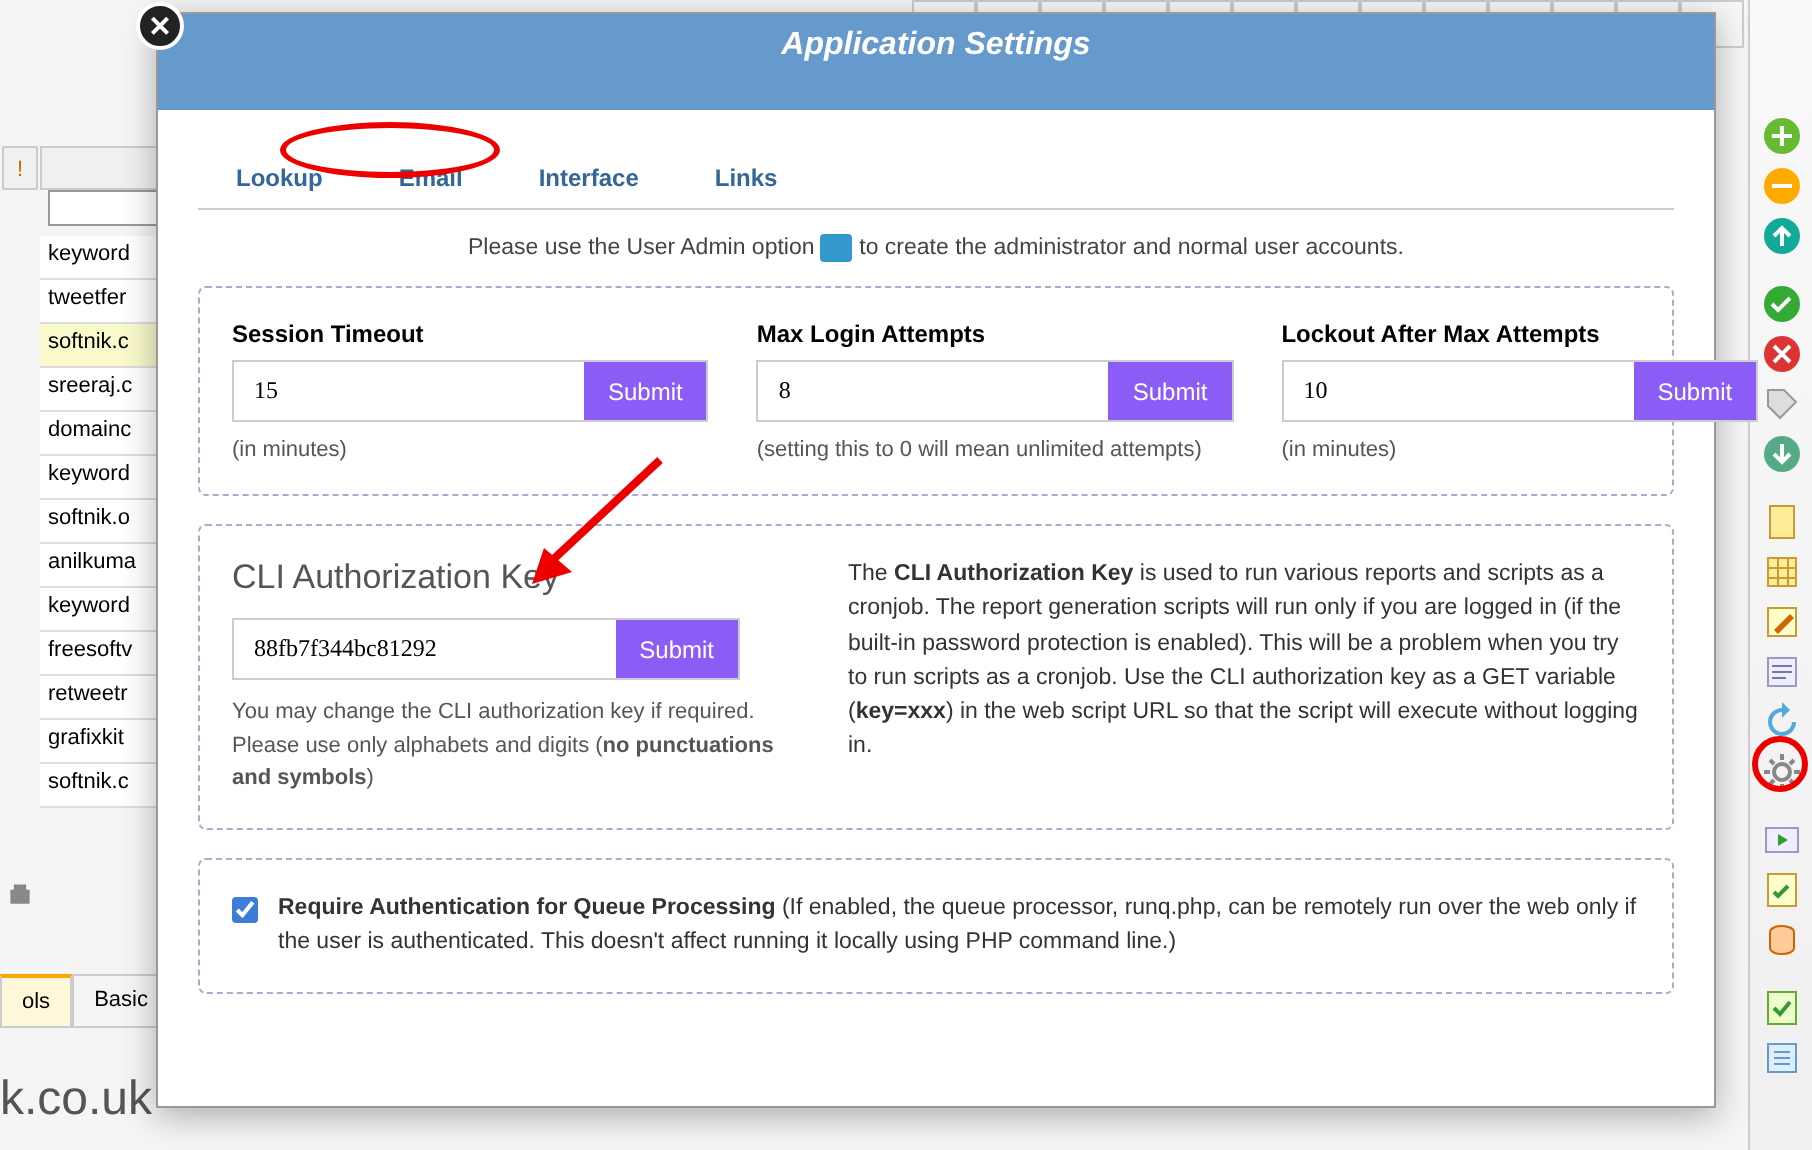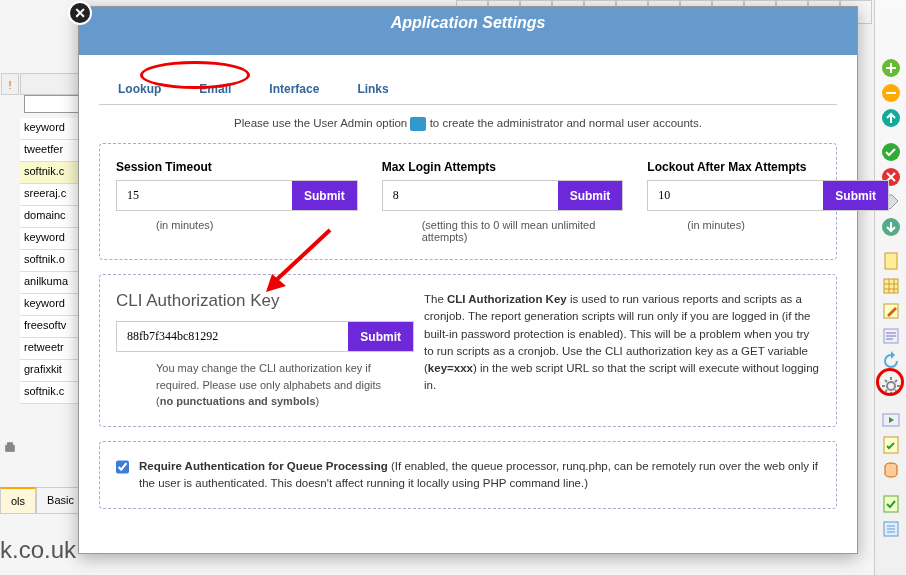--- a/index.html
+++ b/index.html
@@ -25,22 +25,22 @@
 .circle1 { position:absolute; left:140px; top:61px; width:110px; height:28px; border:3px solid #e00; border-radius:50%; pointer-events:none; }
 .admin-note { text-align:center; font-size:11.5px; color:#444; margin:12px 0; }
 .admin-note .icn { display:inline-block; width:16px; height:14px; background:#39c; vertical-align:middle; border-radius:2px; }
 .panel { border:1px dashed #aac; border-radius:4px; padding:16px; margin-bottom:14px; }
 .row3 { display:flex; gap:24px; }
 .col { flex:1; }
 .col-lbl { font-size:12px; font-weight:bold; margin-bottom:6px; }
 .input-grp { display:flex; border:1px solid #ccc; width:100%; }
 .input-grp input { flex:1; border:none; padding:7px 10px; font-size:12px; outline:none;font-family:Liberation Serif, serif; }
 .input-grp input.wide { width:195px; }
-.btn-submit { background:#6d28d9; color:white; border:none; padding:7px 12px; font-size:12px; font-weight:bold; cursor:pointer; }
-.hint { font-size:11px; color:#555; margin-top:8px;margin-left:40px; }
+.btn-submit { background:#8b5cf6; color:white; border:none; padding:7px 12px; font-size:12px; font-weight:normal; cursor:pointer; }
+.hint { font-size:11px; color:#555; margin-top:8px; }
 .cli-title { font-size:17px; color:#555; margin-bottom:10px; }
 .cli-row { display:flex; gap:28px; }
 .cli-left { width:280px; }
 .cli-right { flex:1; font-size:11.5px; color:#333; line-height:1.5; }
 .cli-right b { font-weight:bold; }
 .arrow { position:absolute; left:260px; top:222px; pointer-events:none; }
 .chk-row { display:flex; gap:10px; font-size:11.5px; color:#333; line-height:1.5; }
 .chk { width:14px; height:14px; margin-top:2px; accent-color:#3b7dd8; }
 .rt-bar { position:absolute; right:0; top:0; width:32px; height:575px; background:linear-gradient(#f9f9f9,#f0f0f0); border-left:1px solid #ccc; }
 .rt-top { position:absolute; right:34px; top:0; height:26px; display:flex; }
@@ -217,21 +217,21 @@
             <button class="btn-submit">Submit</button>
           </div>
           <div class="hint">(in minutes)</div>
         </div>
       </div>
     </div>
     <div class="panel">
       <div class="cli-row">
         <div class="cli-left">
           <div class="cli-title">CLI Authorization Key</div>
-          <div class="input-grp" style="width:298px;">
+          <div class="input-grp" style="width:254px;">
             <input class="wide" value="88fb7f344bc81292" style="">
             <button class="btn-submit">Submit</button>
           </div>
           <div class="hint" style="line-height:1.5;">
             <span>You may change the CLI authorization key if required. Please use only alphabets and digits (</span><b>no punctuations and symbols</b><span>)</span>
           </div>
         </div>
         <div class="cli-right">
           <span>The </span><b>CLI Authorization Key</b><span> is used to run various reports and scripts as a cronjob. The report generation scripts will run only if you are logged in (if the built-in password protection is enabled). This will be a problem when you try to run scripts as a cronjob. Use the CLI authorization key as a GET variable (</span><b>key=xxx</b><span>) in the web script URL so that the script will execute without logging in.</span>
         </div>

